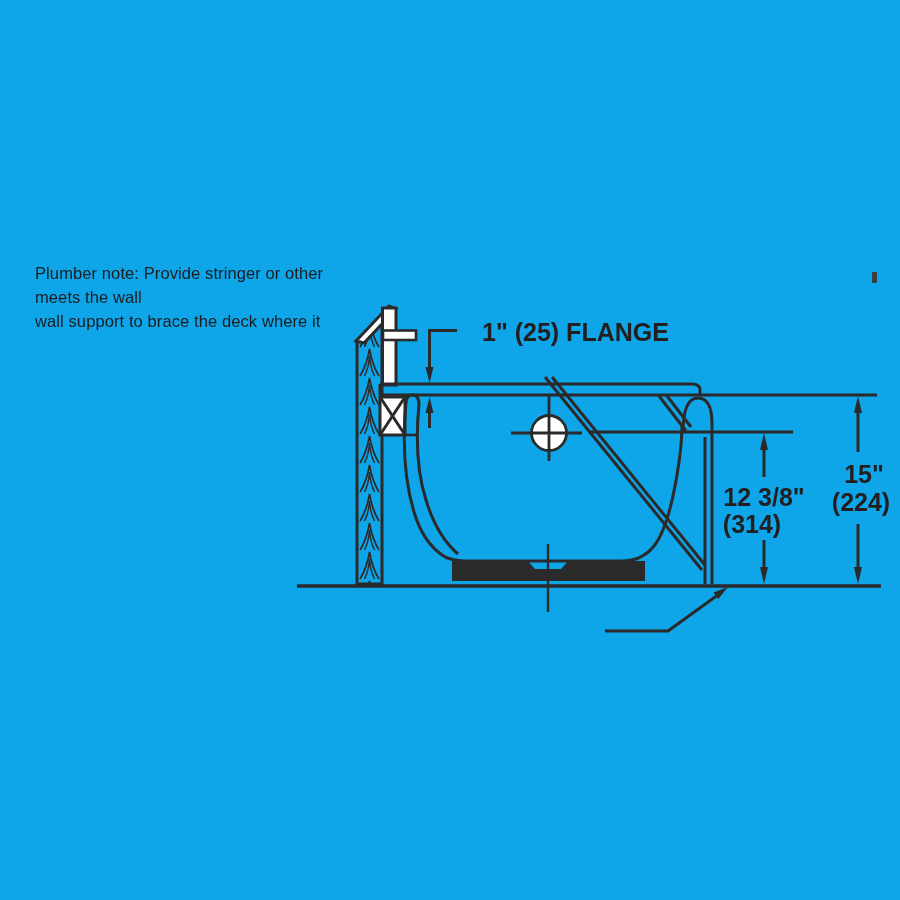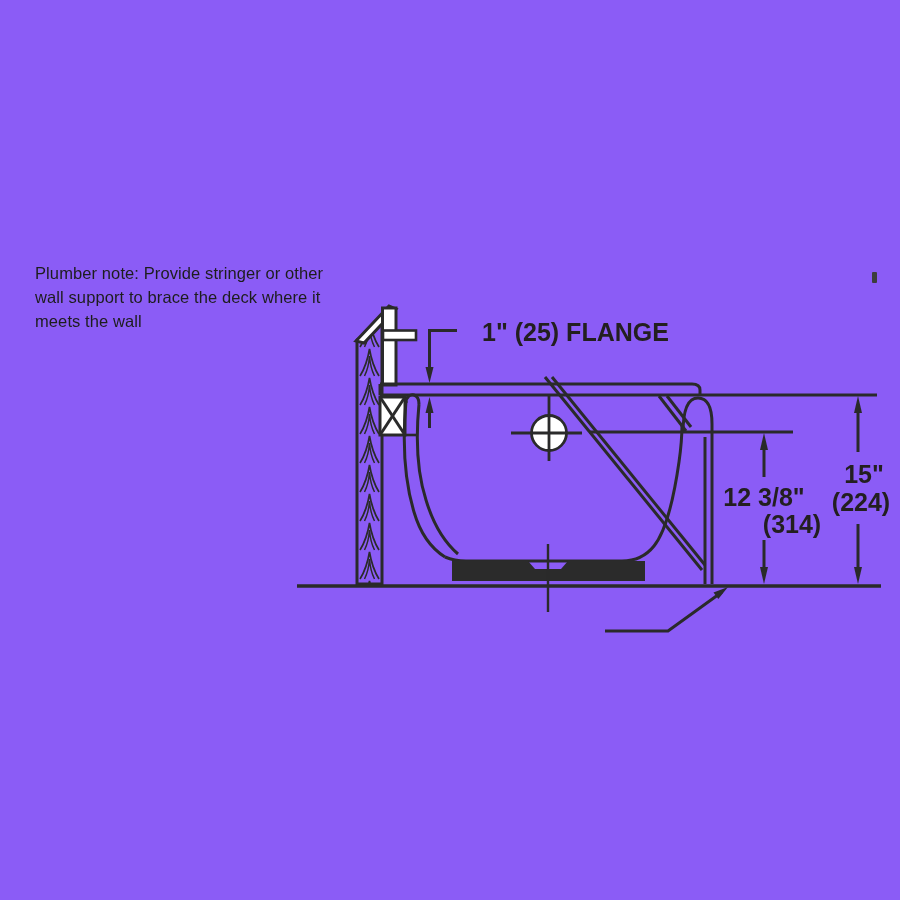--- a/index.html
+++ b/index.html
@@ -4,21 +4,21 @@
 <style>
   html, body {
     margin: 0;
     padding: 0;
     background: #ffffff;
   }
   #stage {
     position: relative;
     width: 900px;
     height: 900px;
-    background: #8b5cf6;
+    background: #0ea5e9;
     overflow: hidden;
     font-family: "Liberation Sans", sans-serif;
     color: #1a1a1a;
   }
   #drawing {
     position: absolute;
     left: 0;
     top: 0;
   }
   .note {
@@ -37,21 +37,21 @@
     font-weight: 700;
     font-size: 25px;
     color: #231f20;
     white-space: nowrap;
   }
   .centered {
     transform: translateX(-50%);
   }
   #flange-label { left: 482px; top: 318px; }
   #dim12-in  { left: 764px; top: 483px; }
-  #dim12-mm  { left: 792px; top: 510px; }
+  #dim12-mm  { left: 752px; top: 510px; }
   #dim15-in  { left: 864px; top: 460px; }
   #dim15-mm  { left: 861px; top: 488px; }
   #floor-label { left: 347px; top: 617px; letter-spacing: 0.3px; }
   #stray-mark {
     position: absolute;
     left: 872px;
     top: 272px;
     width: 5px;
     height: 11px;
     background: #3d3d3d;
@@ -148,22 +148,22 @@
     </g>
 
     <g>
       <polyline points="605,631 668,631 722,592" fill="none"></polyline>
       <polygon points="728,587 718.3,599.1 713.5,592.6" fill="#2a2a2a" stroke="none"></polygon>
     </g>
   </svg>
 
   <div class="note">
     <div>Plumber note: Provide stringer or other</div>
+    <div>meets the wall</div>
     <div>wall support to brace the deck where it</div>
-    <div>meets the wall</div>
   </div>
 
   <div id="flange-label" class="dim-label">1" (25) FLANGE</div>
 
   <div id="dim12-in" class="dim-label centered">12 3/8"</div>
   <div id="dim12-mm" class="dim-label centered">(314)</div>
 
   <div id="dim15-in" class="dim-label centered">15"</div>
   <div id="dim15-mm" class="dim-label centered">(224)</div>
 

